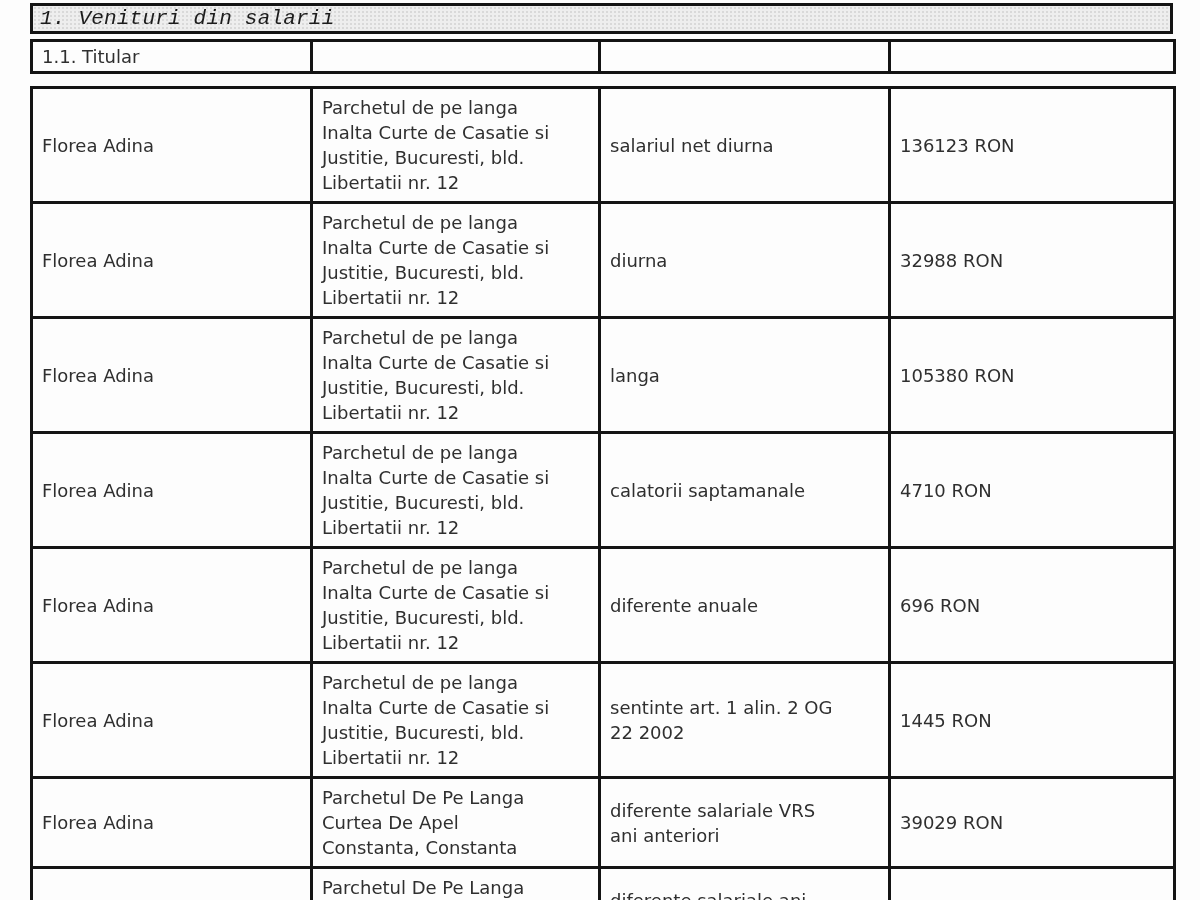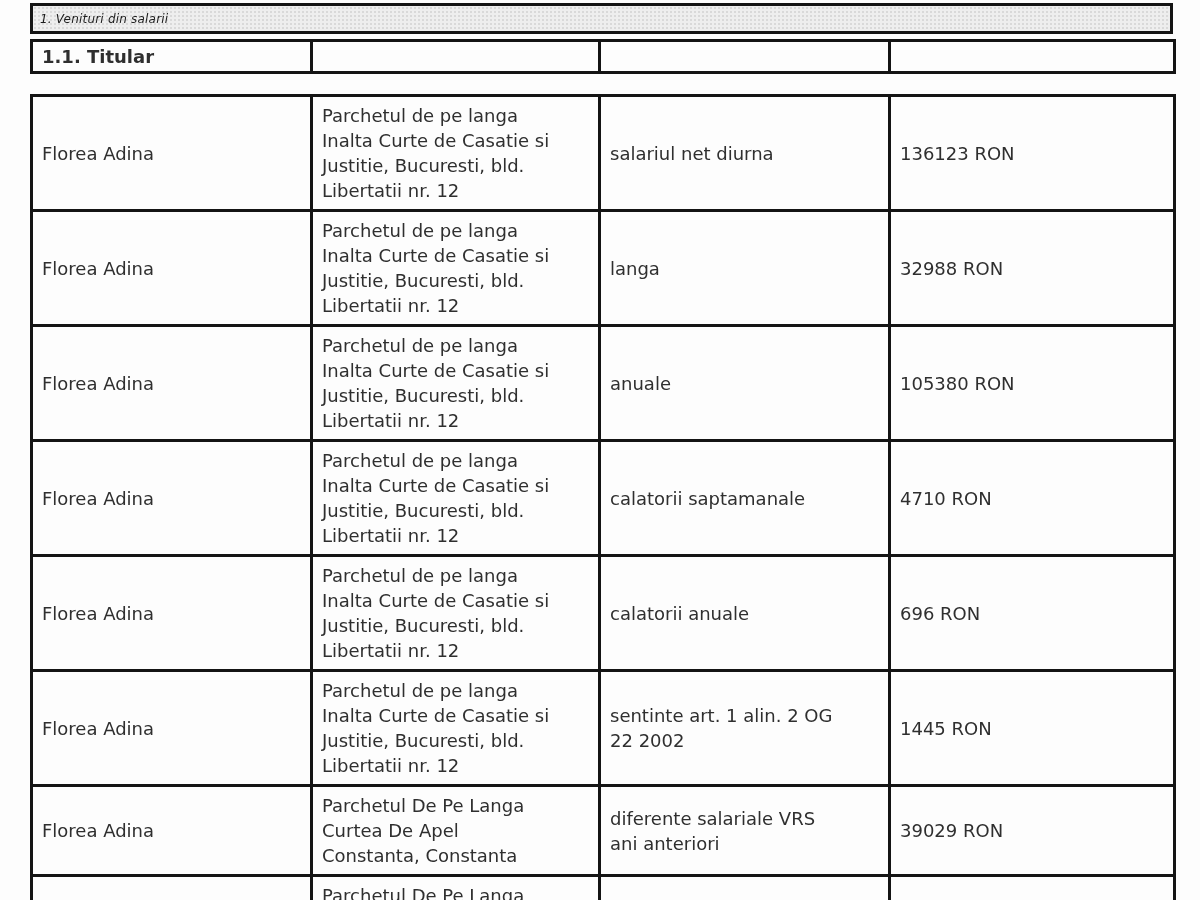--- a/index.html
+++ b/index.html
@@ -25,40 +25,41 @@
     background-color: #eeeeee;
     background-image: radial-gradient(#d9d9d9 1px, rgba(0,0,0,0) 1px);
     background-size: 4px 4px;
     display: flex;
     align-items: center;
     padding-left: 7px;
     margin-bottom: 5px;
   }
   .section-bar .title {
     font-style: italic;
-    font-size: 12px;
+    font-size: 21px;
     color: #1c1c1c;
     letter-spacing: 0.2px;
+    font-family: Liberation Mono, monospace;
   }
   table {
     border-collapse: collapse;
     table-layout: fixed;
     width: 1143px;
   }
   td {
     border: 3px solid #141414;
     vertical-align: middle;
     padding: 6px 8px 6px 9px;
     font-size: 18px;
     line-height: 25px;
     color: #2f2f2f;
     white-space: pre-line;
     overflow: hidden;
   }
-  .subheader-table { margin-bottom: 20px; font-weight: bold; }
+  .subheader-table { margin-bottom: 12px; }
   .subheader-table td { height: 23px; padding-top: 2px; padding-bottom: 2px; }
   col.c1 { width: 280px; }
   col.c2 { width: 288px; }
   col.c3 { width: 290px; }
   col.c4 { width: 285px; }
   tr.h4 td { height: 100px; }
   tr.h3 td { height: 72px; }
 </style>
 </head>
 <body>
@@ -102,48 +103,48 @@
 Libertatii nr. 12</td>
     <td>salariul net diurna</td>
     <td>136123 RON</td>
   </tr>
         <tr class="h4">
     <td>Florea Adina</td>
     <td>Parchetul de pe langa
 Inalta Curte de Casatie si
 Justitie, Bucuresti, bld.
 Libertatii nr. 12</td>
-    <td>langa</td>
+    <td>diurna</td>
     <td>32988 RON</td>
   </tr>
         <tr class="h4">
     <td>Florea Adina</td>
     <td>Parchetul de pe langa
 Inalta Curte de Casatie si
 Justitie, Bucuresti, bld.
 Libertatii nr. 12</td>
-    <td>anuale</td>
+    <td>langa</td>
     <td>105380 RON</td>
   </tr>
         <tr class="h4">
     <td>Florea Adina</td>
     <td>Parchetul de pe langa
 Inalta Curte de Casatie si
 Justitie, Bucuresti, bld.
 Libertatii nr. 12</td>
     <td>calatorii saptamanale</td>
     <td>4710 RON</td>
   </tr>
         <tr class="h4">
     <td>Florea Adina</td>
     <td>Parchetul de pe langa
 Inalta Curte de Casatie si
 Justitie, Bucuresti, bld.
 Libertatii nr. 12</td>
-    <td>calatorii anuale</td>
+    <td>diferente anuale</td>
     <td>696 RON</td>
   </tr>
         <tr class="h4">
     <td>Florea Adina</td>
     <td>Parchetul de pe langa
 Inalta Curte de Casatie si
 Justitie, Bucuresti, bld.
 Libertatii nr. 12</td>
     <td>sentinte art. 1 alin. 2 OG
 22 2002</td>

